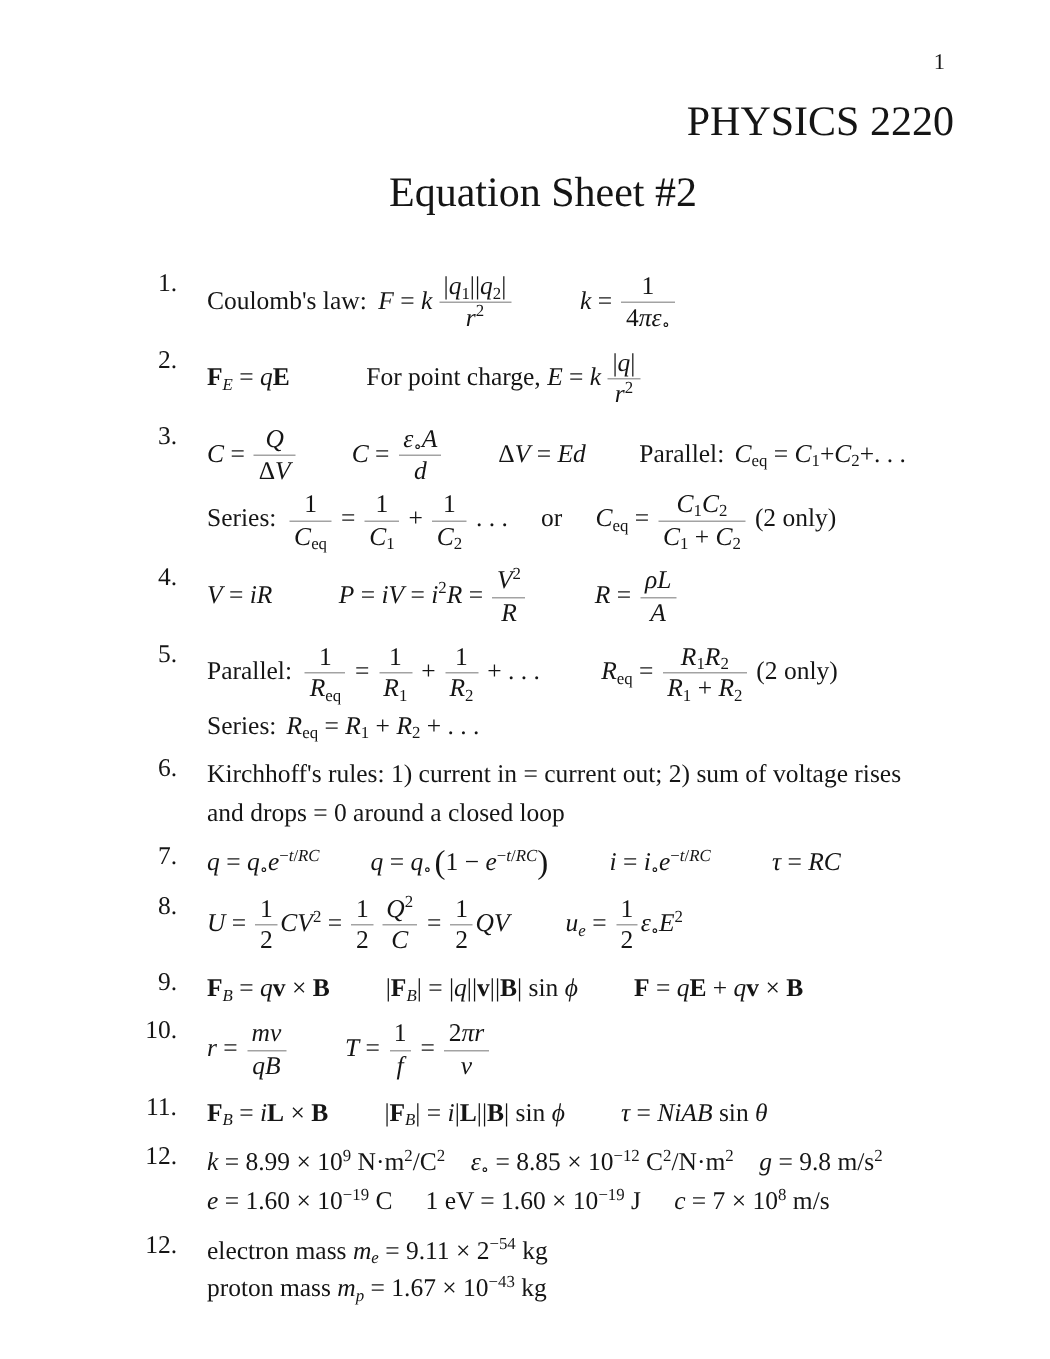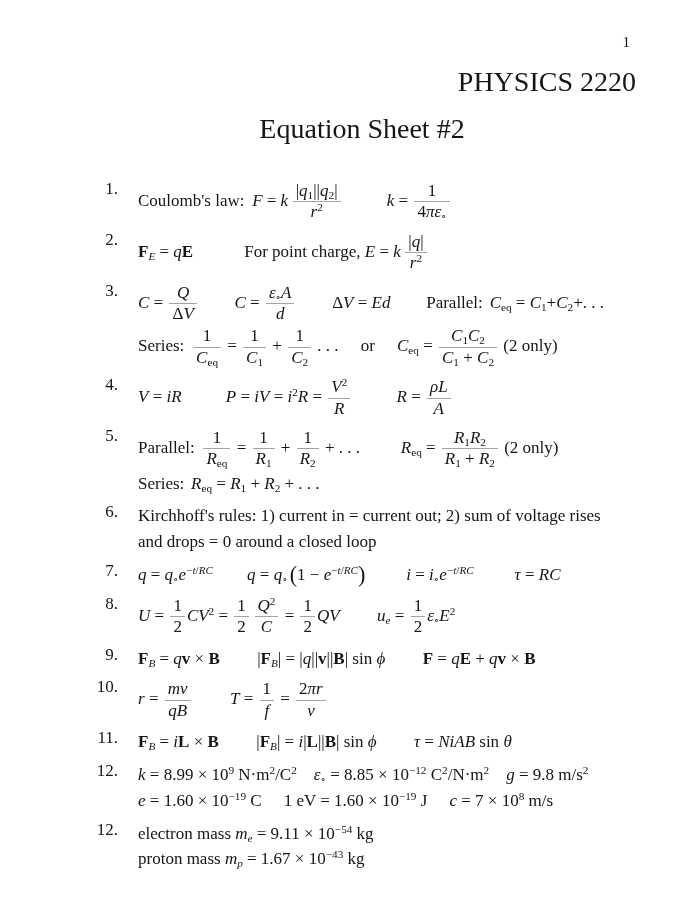--- a/index.html
+++ b/index.html
@@ -109,18 +109,18 @@
       <div class="row">
         <span class="num">12.</span>
         <div class="content">
           <div class="line"><span class="it">k</span><span> = 8.99 × 10</span><sup>9</sup><span> N·m</span><sup>2</sup><span>/C</span><sup>2</sup><span class="sp" style="width: 1em;"></span><span class="it">ε</span><sub>∘</sub><span> = 8.85 × 10</span><sup>−12</sup><span> C</span><sup>2</sup><span>/N·m</span><sup>2</sup><span class="sp" style="width: 1em;"></span><span class="it">g</span><span> = 9.8 m/s</span><sup>2</sup></div>
           <div class="line"><span class="it">e</span><span> = 1.60 × 10</span><sup>−19</sup><span> C</span><span class="sp" style="width: 1.3em;"></span><span>1 eV = 1.60 × 10</span><sup>−19</sup><span> J</span><span class="sp" style="width: 1.3em;"></span><span class="it">c</span><span> = 7 × 10</span><sup>8</sup><span> m/s</span></div>
         </div>
       </div>
       <div class="row">
         <span class="num">12.</span>
         <div class="content">
-          <div class="line"><span>electron mass </span><span class="it">m</span><sub><span class="it">e</span></sub><span> = 9.11 × 10</span><sup>−54</sup><span> kg</span></div>
+          <div class="line"><span>electron mass </span><span class="it">m</span><sub><span class="it">e</span></sub><span> = 9.11 × 2</span><sup>−54</sup><span> kg</span></div>
           <div class="line"><span>proton mass </span><span class="it">m</span><sub><span class="it">p</span></sub><span> = 1.67 × 10</span><sup>−43</sup><span> kg</span></div>
         </div>
       </div>
     </div>
 </div>
 
 </body></html>

